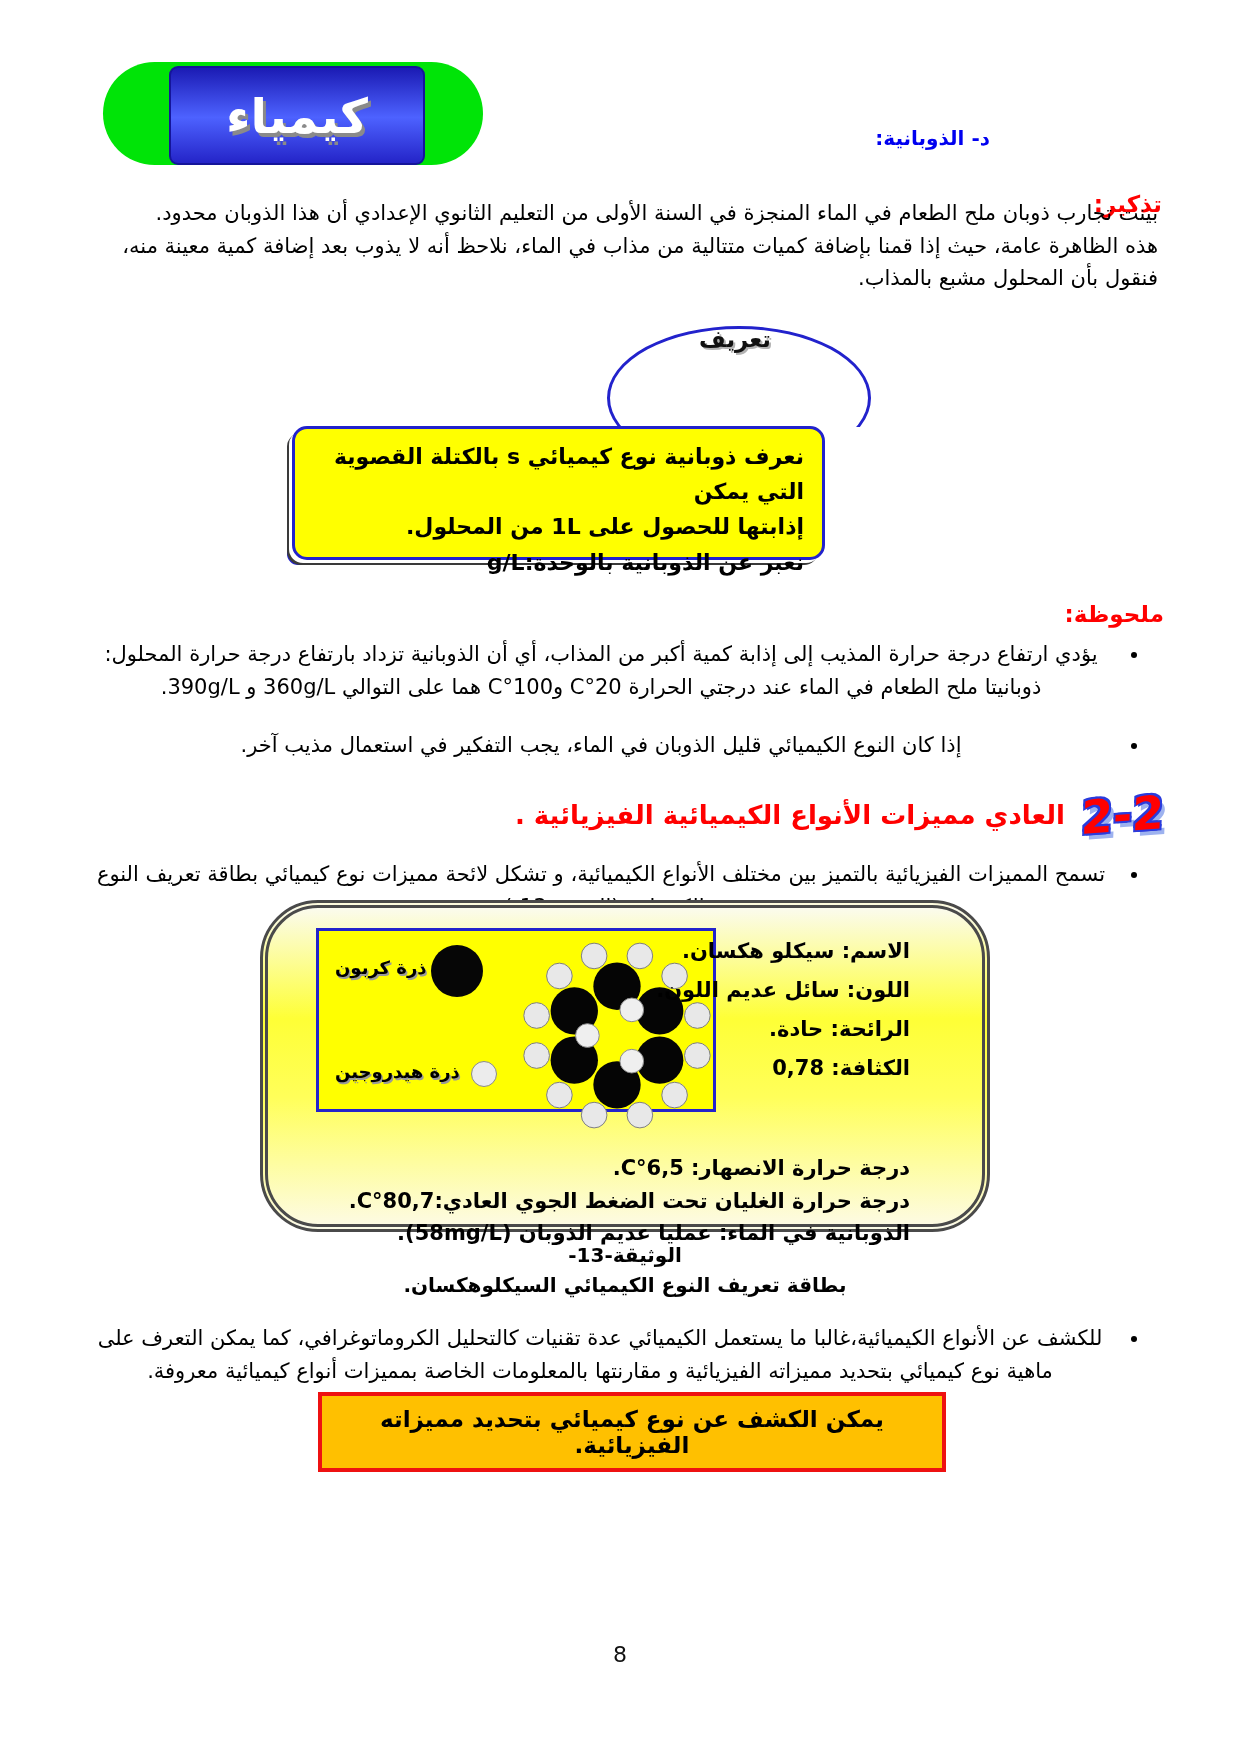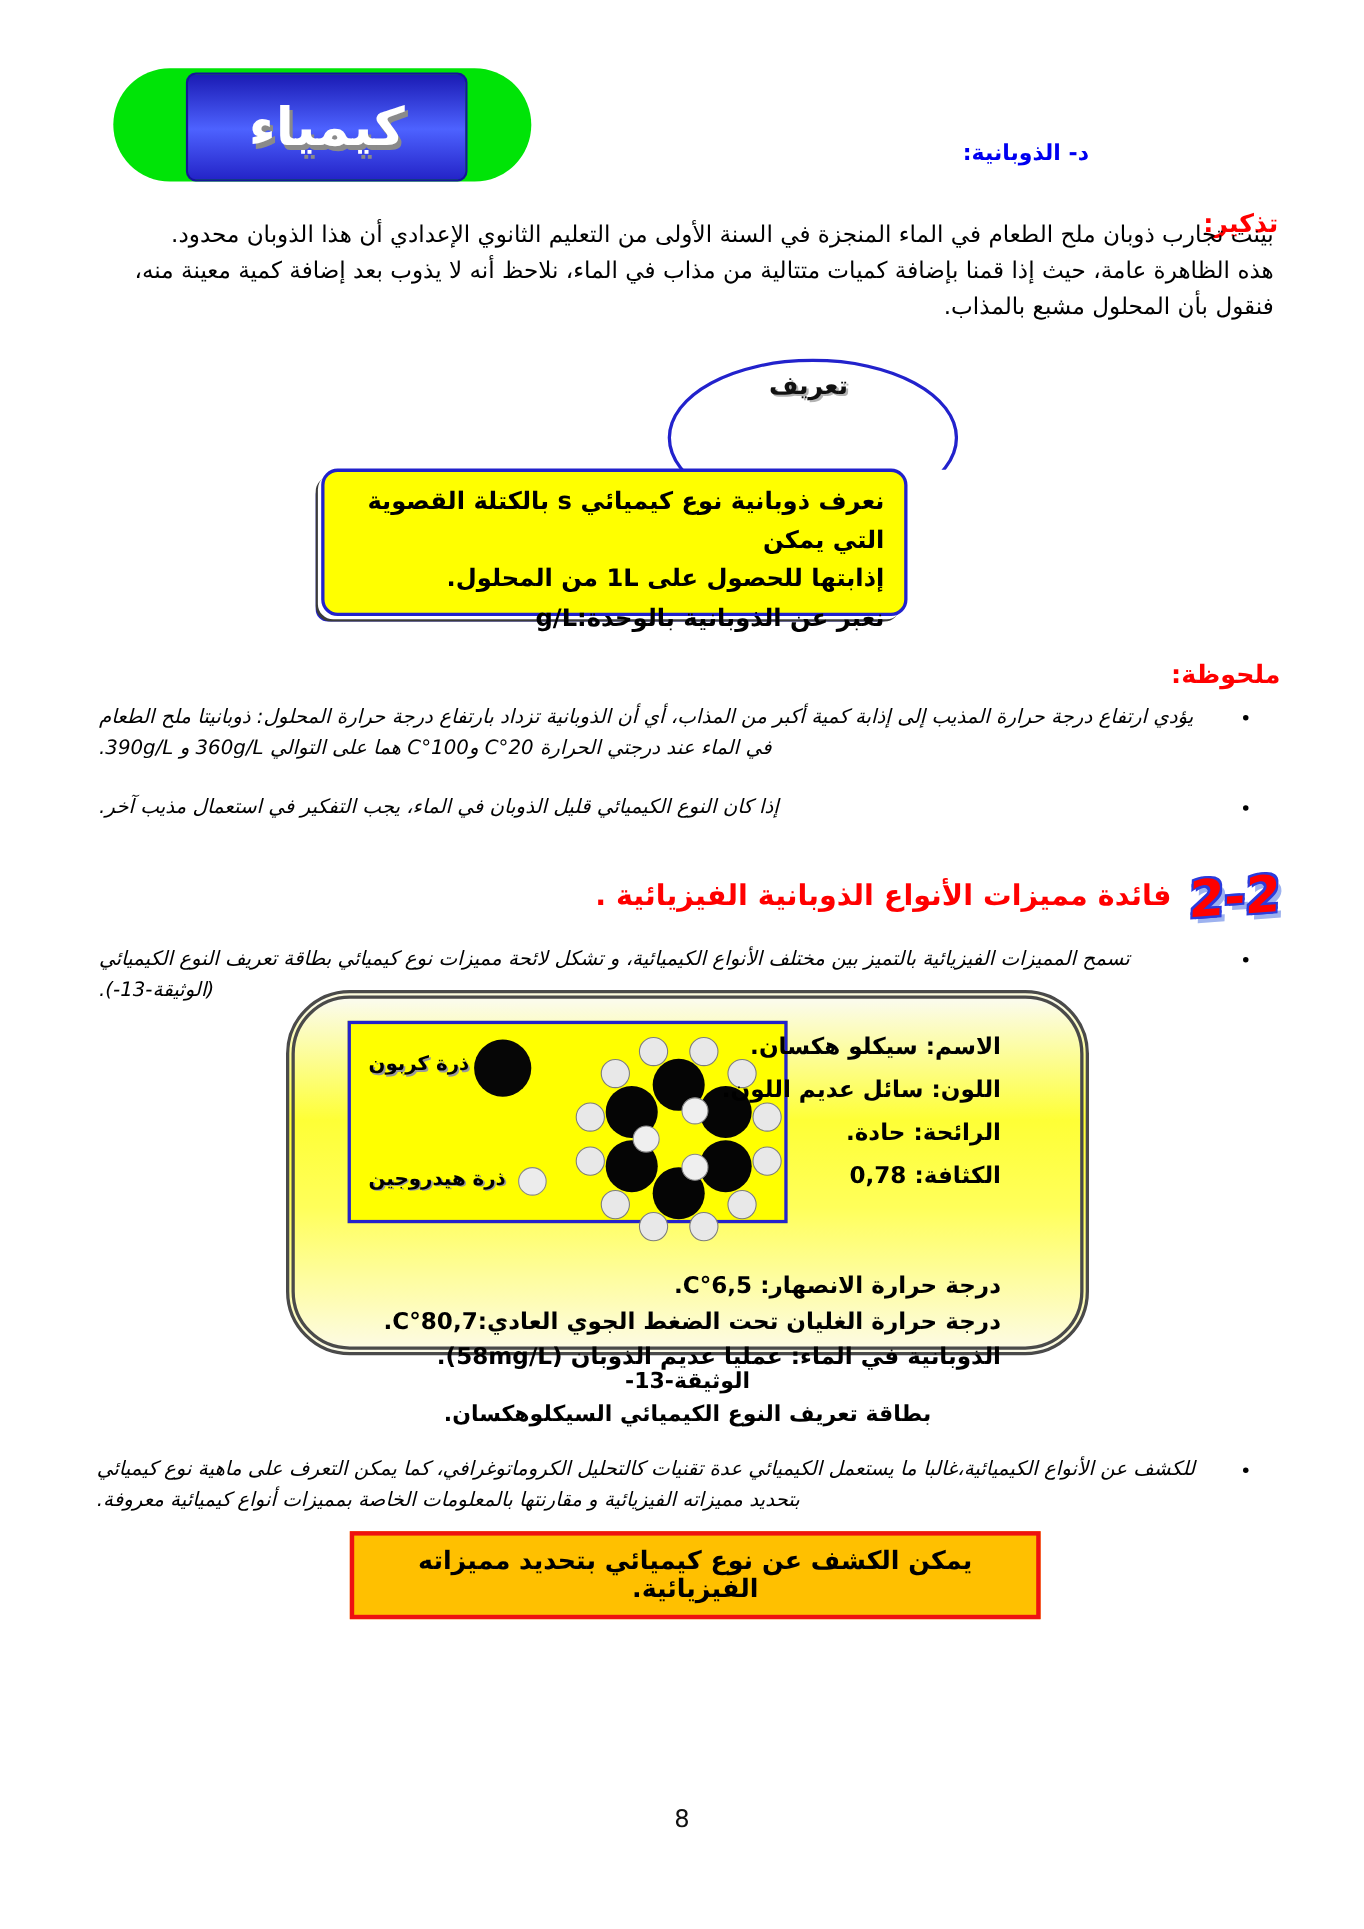--- a/index.html
+++ b/index.html
@@ -40,37 +40,37 @@
   .paragraphs p{margin:0;}
   
   .bubble-clip{position:absolute;left:603px;top:326px;width:268px;height:101px;overflow:hidden;}
   .bubble-arc{
     width:258px;height:138px;margin-left:3px;
     border:3px solid var(--definition-border-blue,#2222cc);
     border-radius:50%;
     background:#ffffff;
   }
   .bubble-label{
-    position:absolute;left:658px;top:338px;width:154px;text-align:center;
+    position:absolute;left:658px;top:326px;width:154px;text-align:center;
     font-size:23px;font-weight:bold;color:#111;
     text-shadow:2px 2px 0 #b3b3b3;
   }
   .def-box{
     position:absolute;left:292px;top:426px;width:533px;height:134px;
     box-sizing:border-box;
     background:var(--definition-yellow,#ffff00);
     border:3px solid var(--definition-border-blue,#2222cc);
     border-radius:15px;
     box-shadow:-4px 4px 0 -1px #ffffff,-6px 6px 0 -1px #3a3a3a,-9px 9px 0 -4px var(--definition-border-blue,#2222cc);
     padding:10px 18px 6px 10px;
     font-size:22px;font-weight:bold;line-height:1.6;text-align:right;
   }
   
   ul.doc-list{margin:0;padding:0 30px 0 0;list-style:disc;}
-  ul.doc-list li{font-size:18px;line-height:1.55;text-align:left;padding-right:6px;font-style:italic;}
+  ul.doc-list li{font-size:21px;line-height:1.55;text-align:center;padding-right:6px;}
   .note-list{position:absolute;top:638px;right:92px;left:90px;}
   .note-list li + li{margin-top:26px;}
   .phys-list{position:absolute;top:858px;right:92px;left:90px;}
   .det-list{position:absolute;top:1322px;right:92px;left:88px;}
   
   .sec-heading{position:absolute;top:792px;right:76px;display:flex;align-items:center;gap:16px;}
   .sec-badge{
     font-size:46px;font-weight:bold;color:var(--accent-red,#ee1111);
     transform:rotate(-4deg) skewX(-6deg);
     text-shadow:-2px 2px 0 #2a3bdd,2px 2px 0 #2a3bdd,2px -2px 0 #2a3bdd,-2px -2px 0 #2a3bdd,5px 6px 0 #9db2ef;
@@ -152,21 +152,21 @@
   </div>
 
   <div class="h-red h-note">ملحوظة:</div>
   <ul class="doc-list note-list">
     <li>يؤدي ارتفاع درجة حرارة المذيب إلى إذابة كمية أكبر من المذاب، أي أن الذوبانية تزداد بارتفاع درجة حرارة المحلول: ذوبانيتا ملح الطعام  في الماء عند درجتي الحرارة 20°C و100°C  هما على التوالي 360g/L و 390g/L.</li>
     <li>إذا كان النوع الكيميائي قليل الذوبان في الماء، يجب التفكير في استعمال مذيب آخر.</li>
   </ul>
 
   <div class="sec-heading">
     <div class="sec-badge">2-2</div>
-    <div class="sec-title">فائدة مميزات  الأنواع الذوبانية الفيزيائية .</div>
+    <div class="sec-title">العادي مميزات  الأنواع الكيميائية الفيزيائية .</div>
   </div>
   <ul class="doc-list phys-list">
     <li>تسمح المميزات الفيزيائية بالتميز بين مختلف الأنواع الكيميائية، و تشكل لائحة مميزات نوع كيميائي بطاقة تعريف النوع الكيميائي (الوثيقة-13-).</li>
   </ul>
 
   <div class="id-card">
     <div class="mol-box">
       <span class="legend-label legend-carbon-label">ذرة كربون</span>
       <span class="legend-dot carbon-dot"></span>
       <span class="legend-label legend-hydrogen-label">ذرة هيدروجين</span>

